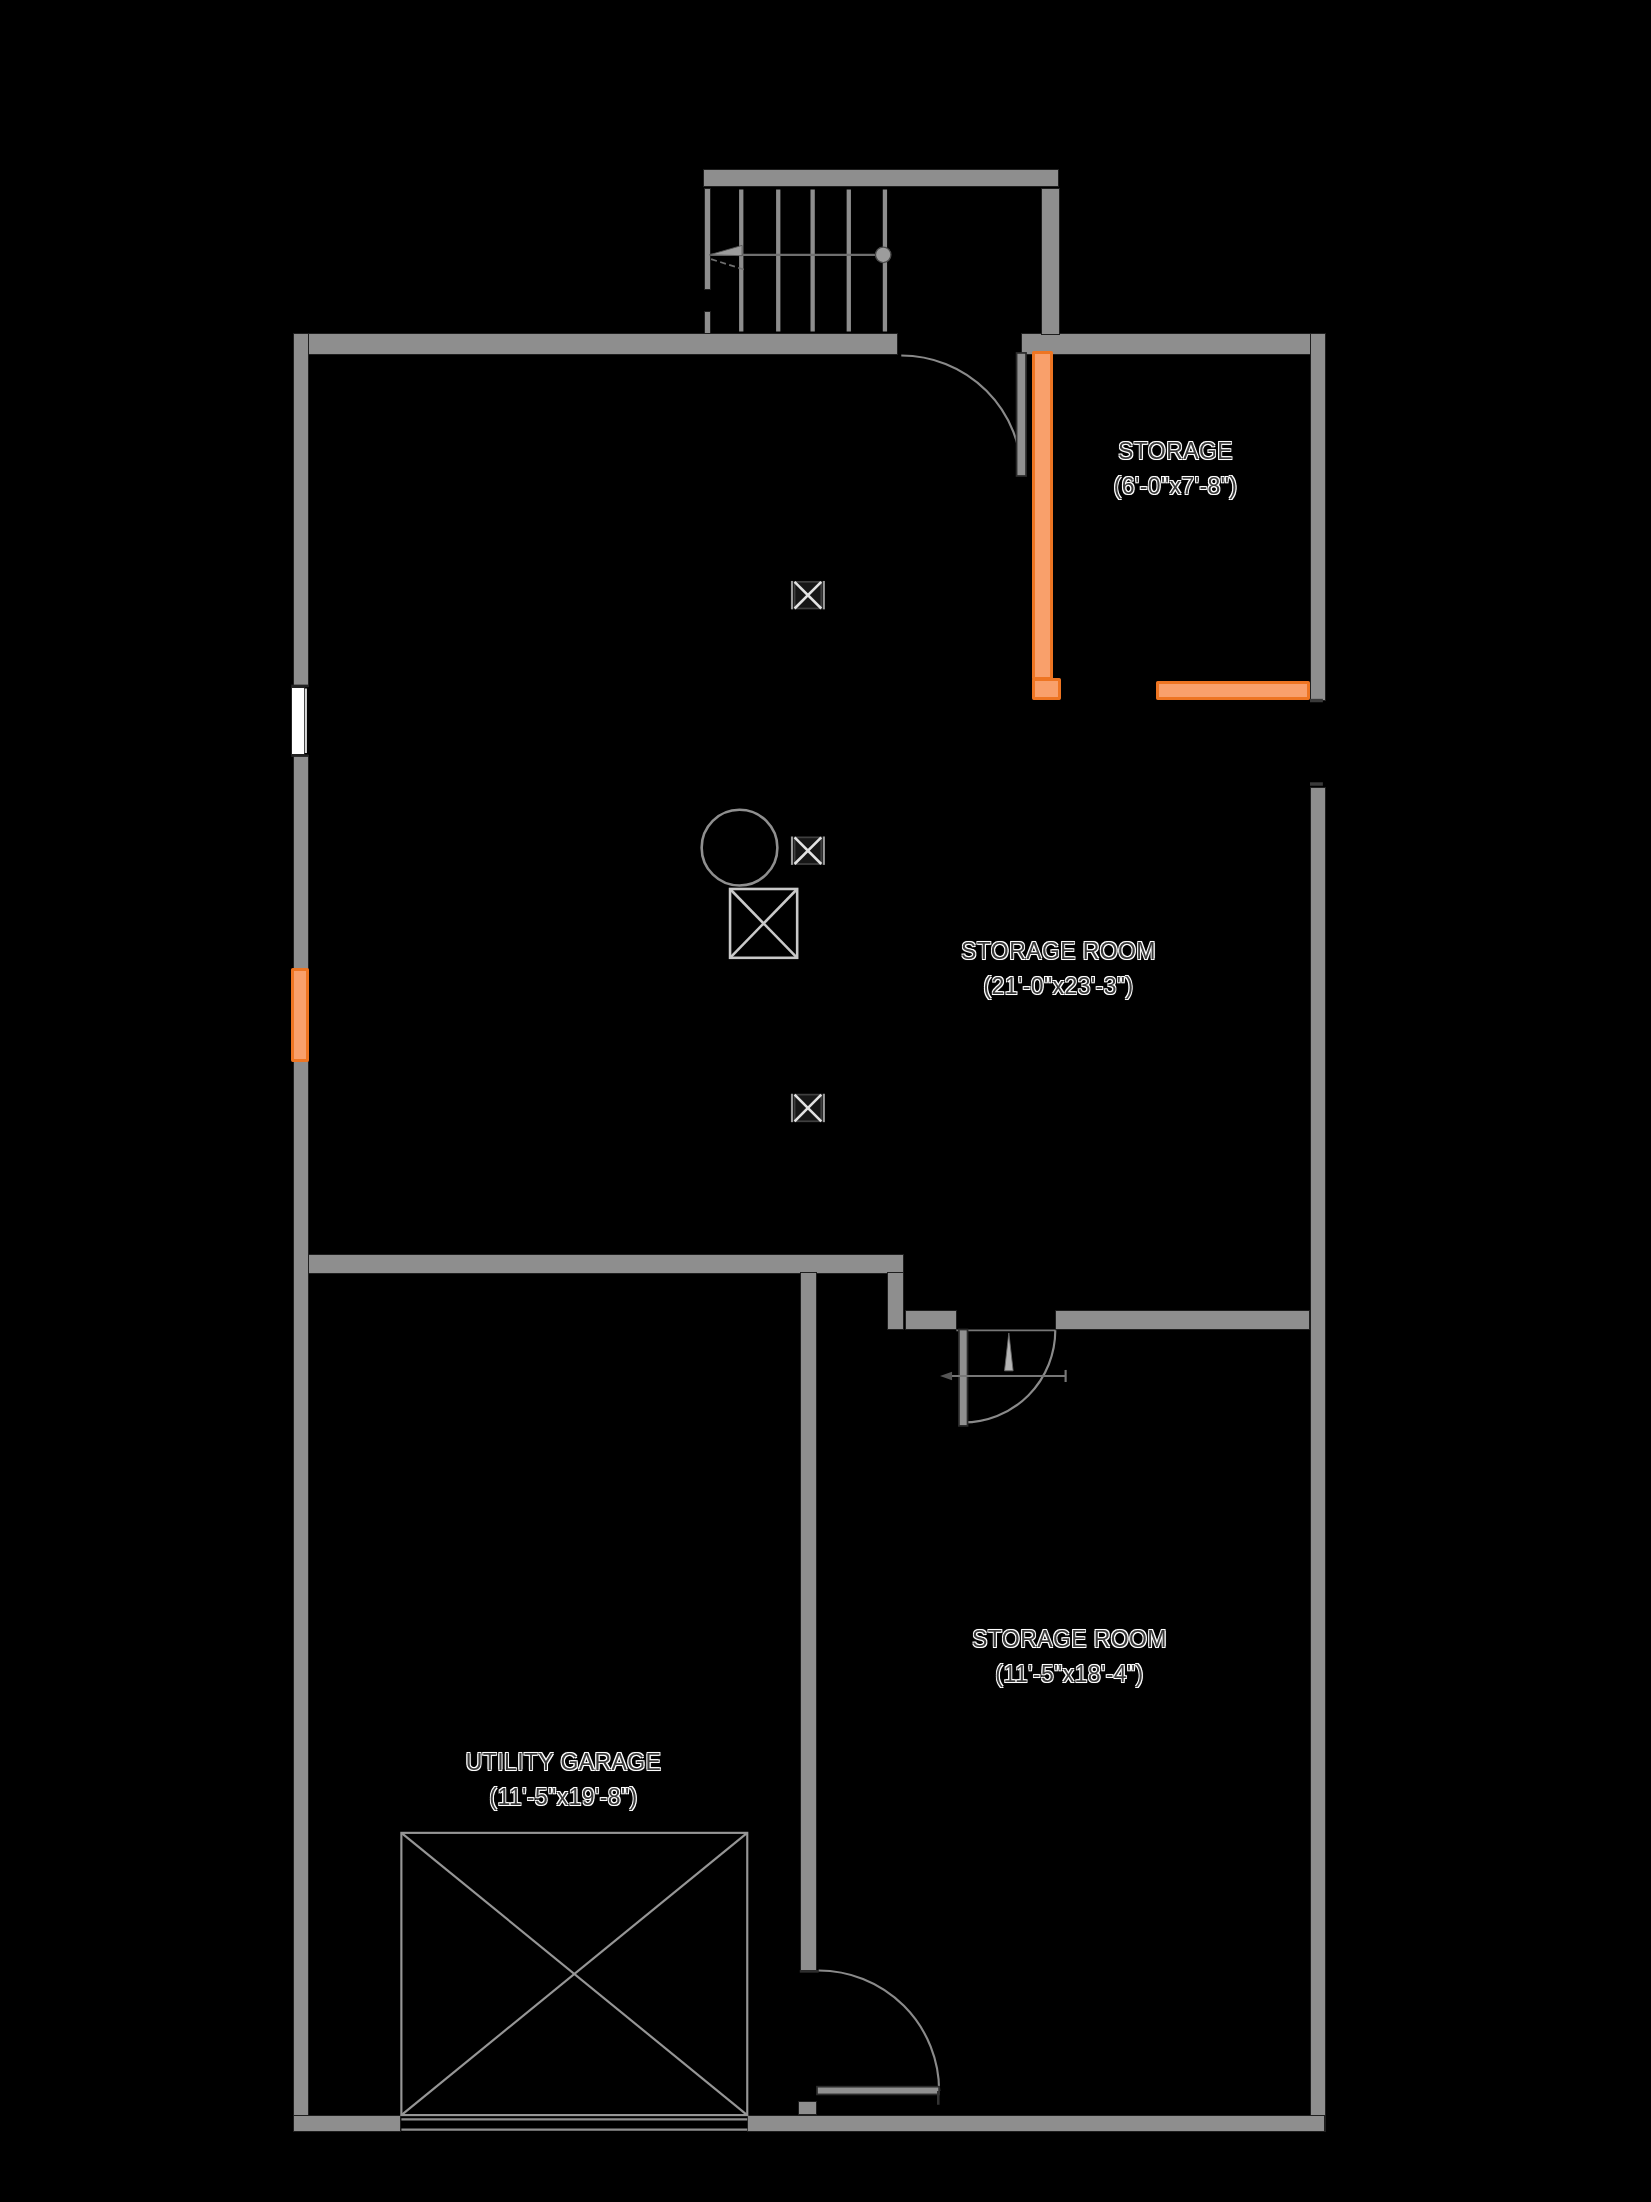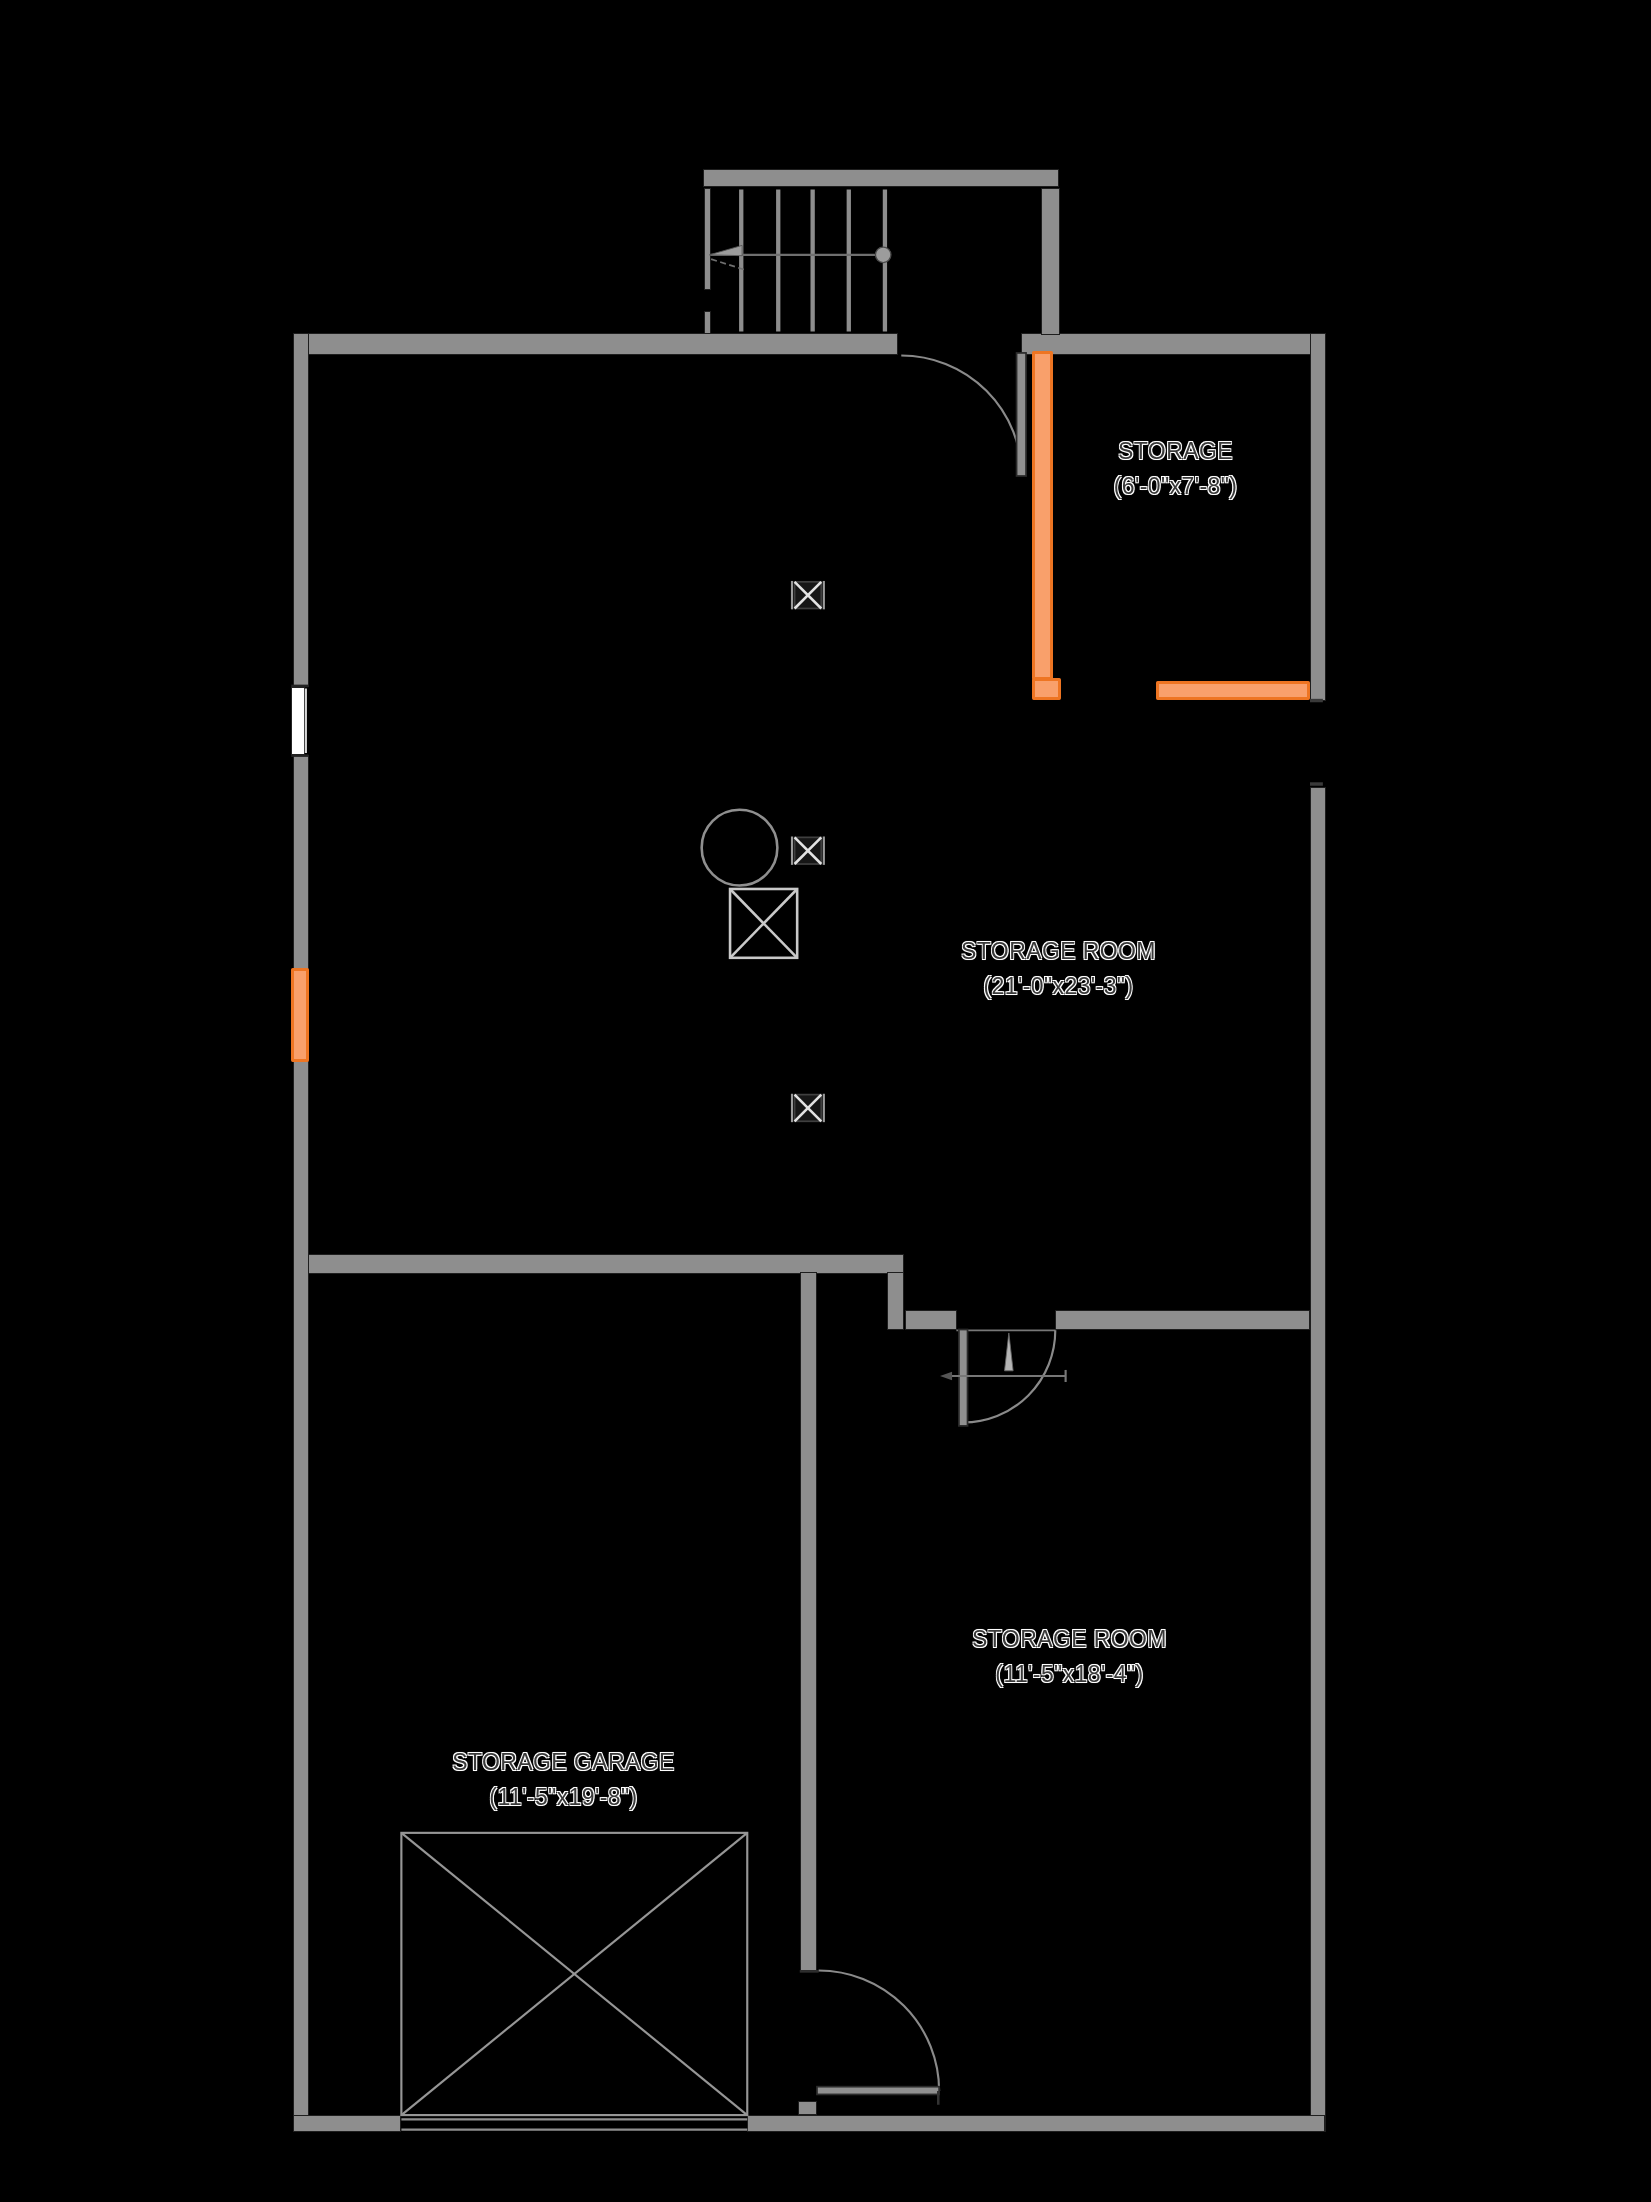--- a/index.html
+++ b/index.html
@@ -148,18 +148,18 @@
     <div>STORAGE ROOM</div>
     <div>(21'-0"x23'-3")</div>
   </div>
 
   <div class="room-label" style="left:883px;top:1622px;">
     <div>STORAGE ROOM</div>
     <div>(11'-5"x18'-4")</div>
   </div>
 
   <div class="room-label" style="left:377px;top:1745px;">
-    <div>STORAGE GARAGE</div>
+    <div>UTILITY GARAGE</div>
     <div>(11'-5"x19'-8")</div>
   </div>
 
 </div>
 
 
 </body></html>

